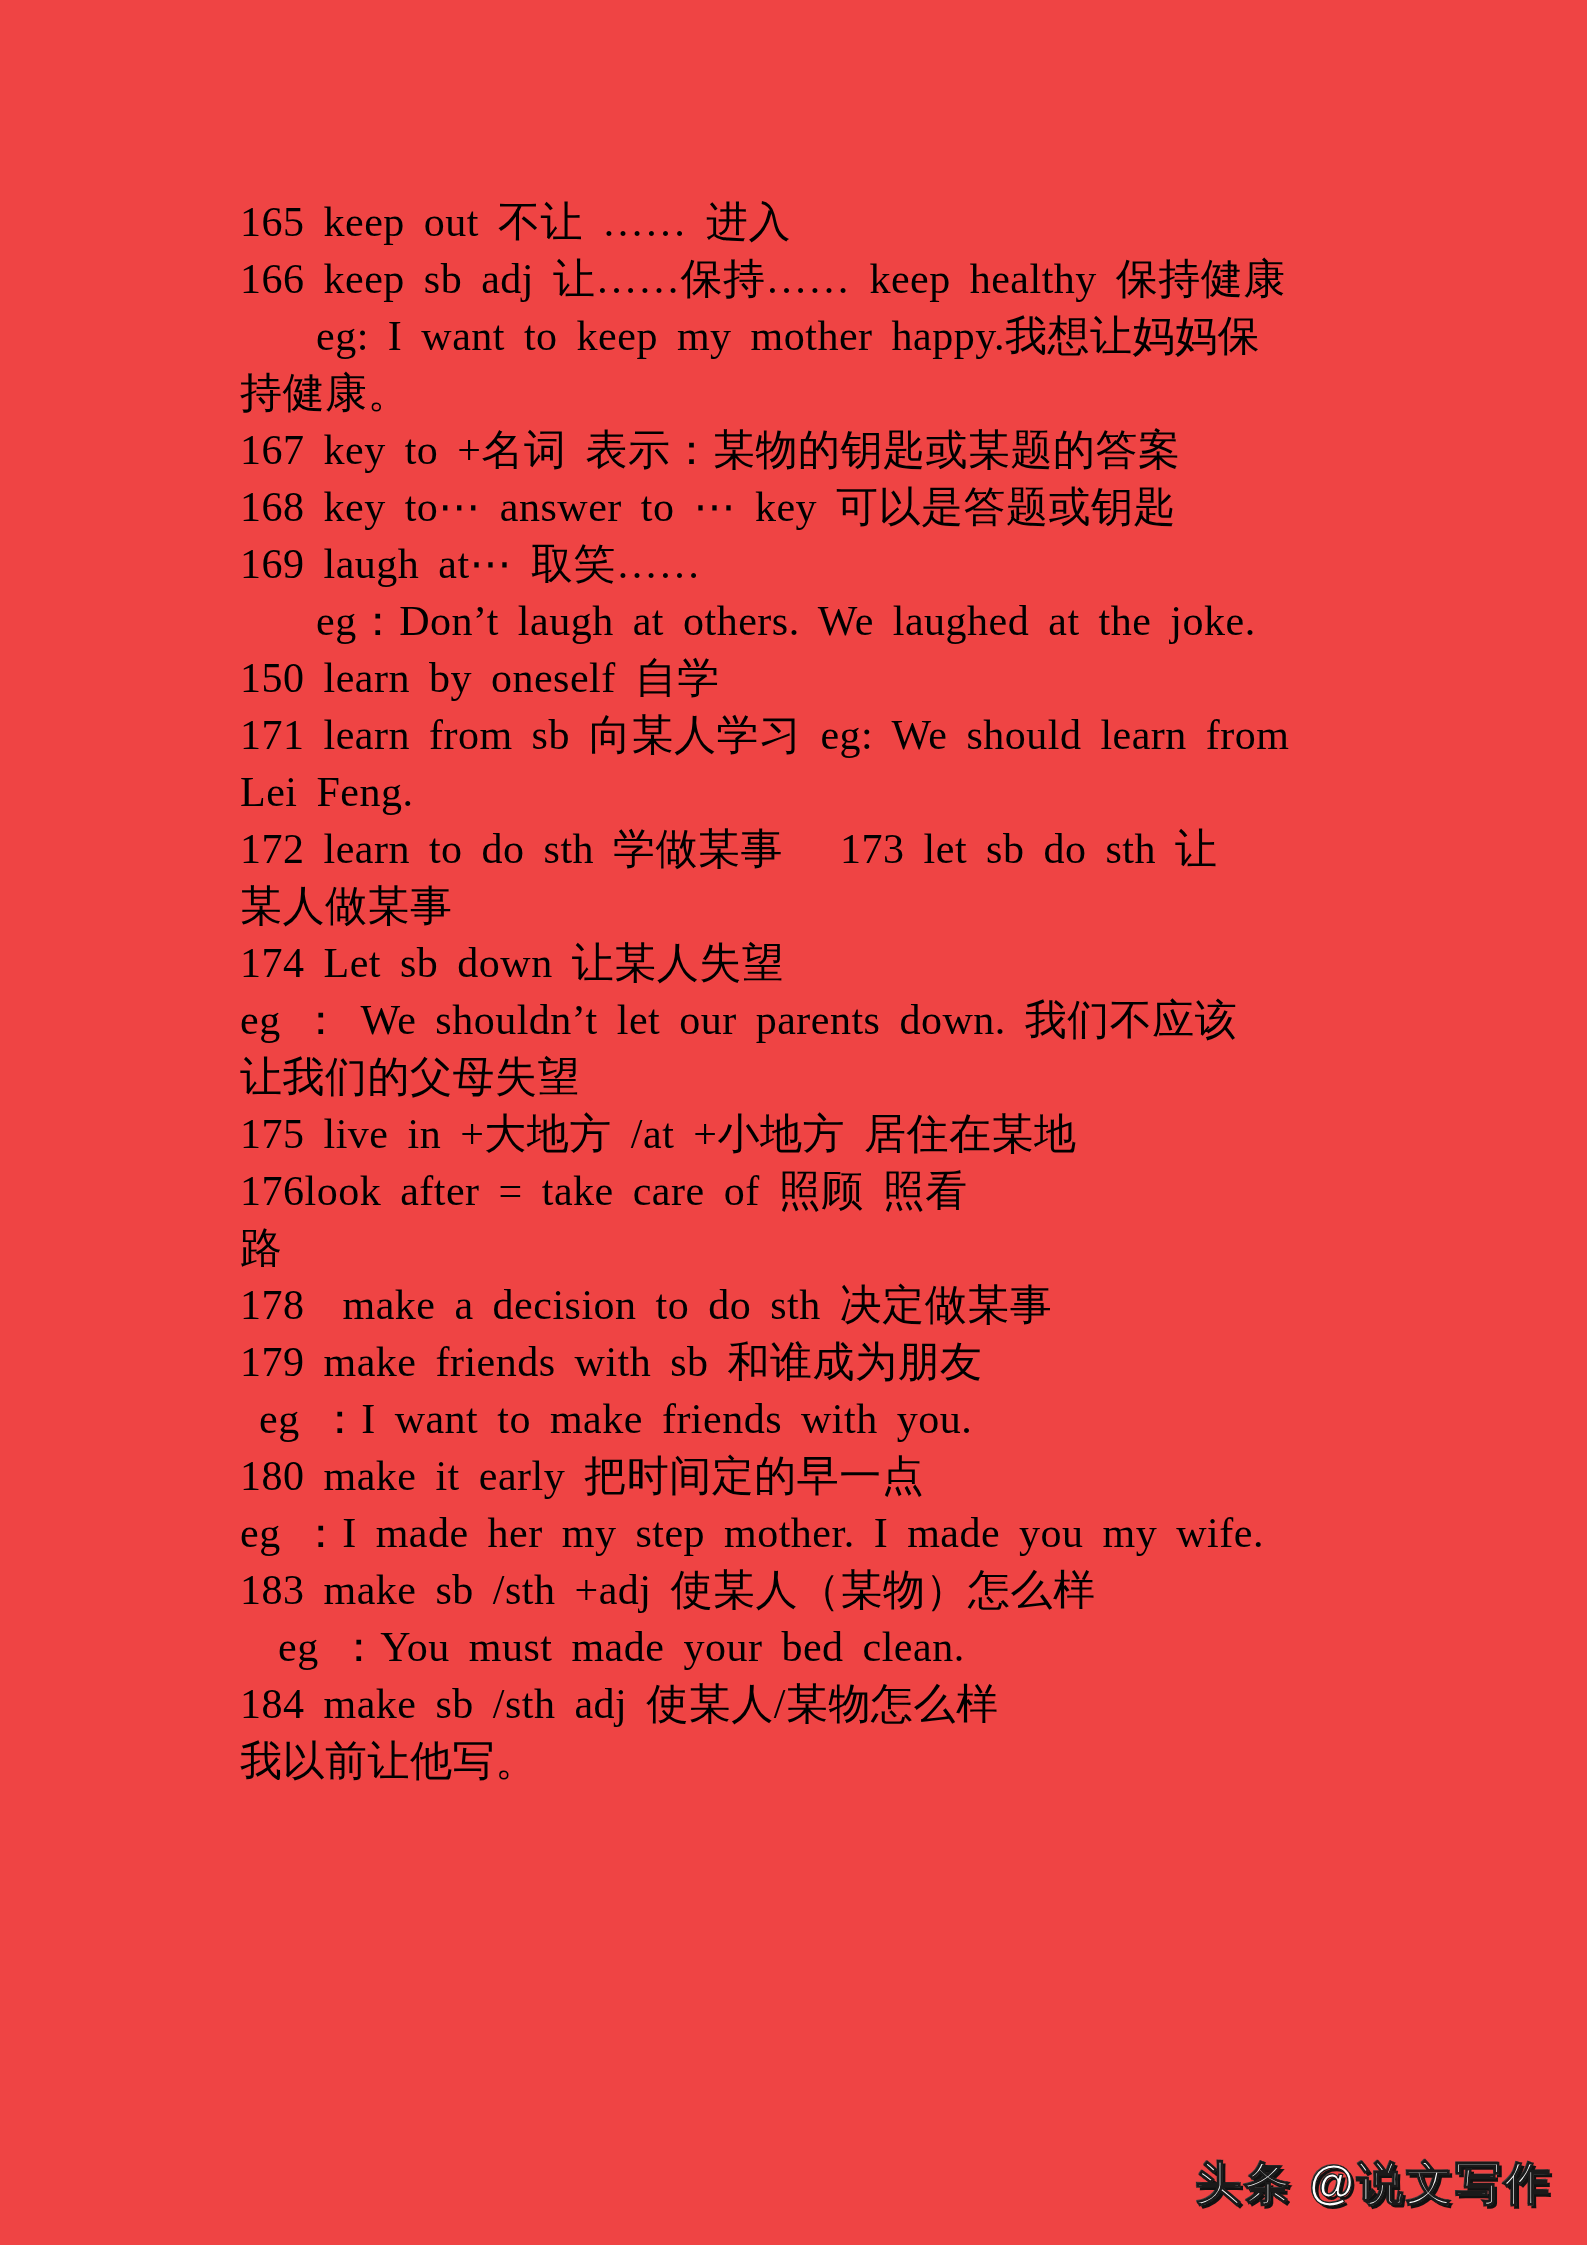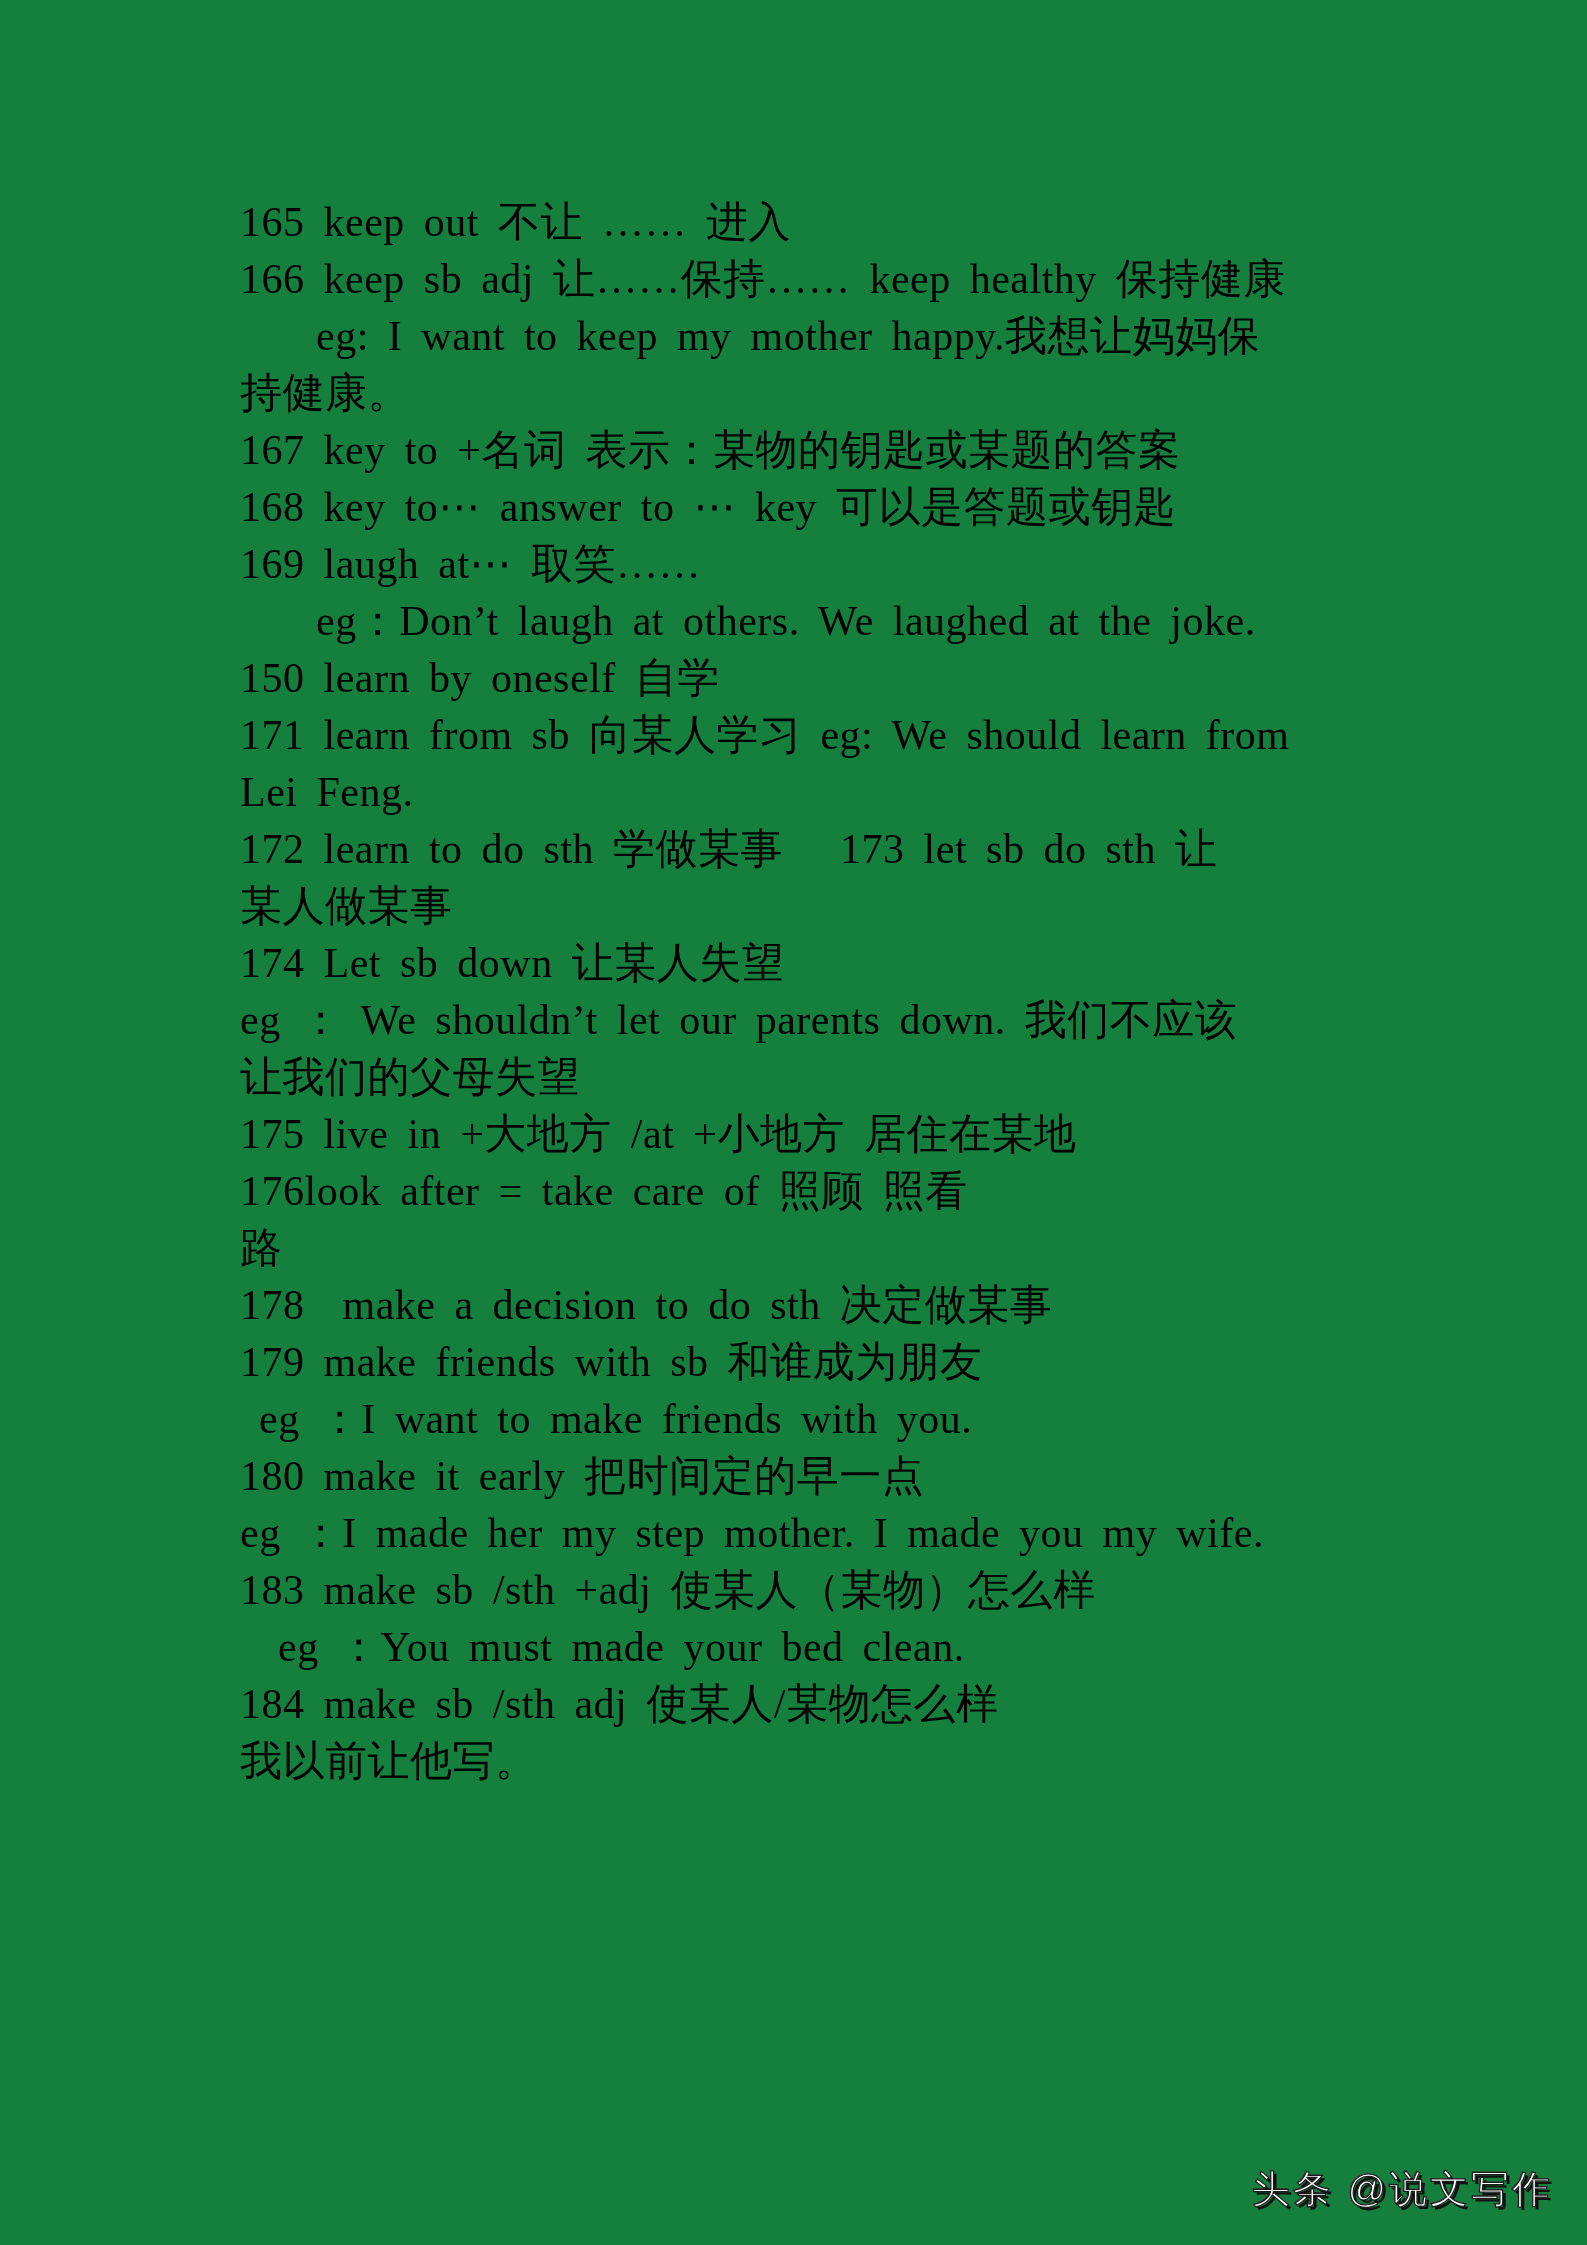--- a/index.html
+++ b/index.html
@@ -4,21 +4,21 @@
 <style>
   html, body {
     margin: 0;
     padding: 0;
     background: #ffffff;
   }
   .page {
     position: relative;
     width: 1587px;
     height: 2245px;
-    background: #15803d;
+    background: #ef4444;
     overflow: hidden;
     font-family: "Liberation Serif", "DejaVu Serif", serif;
     color: #000000;
   }
   .phrase-list {
     position: absolute;
     left: 240px;
     top: 194px;
     width: 1220px;
   }
@@ -28,22 +28,22 @@
     white-space: pre-wrap;
     word-spacing: 8px;
     letter-spacing: 0.5px;
     color: #000000;
   }
   .watermark {
     position: absolute;
     right: 34px;
     bottom: 30px;
     font-family: "Liberation Sans", "DejaVu Sans", sans-serif;
-    font-weight: normal;
-    font-size: 38px;
+    font-weight: bold;
+    font-size: 46px;
     letter-spacing: 3px;
     color: #ffffff;
     -webkit-text-stroke: 1.2px #1a1a1a;
     text-shadow: 3px 3px 0 #111111, -1px -1px 0 #444444;
     white-space: pre;
     text-align: right;
   }
 </style>
 </head>
 <body>

